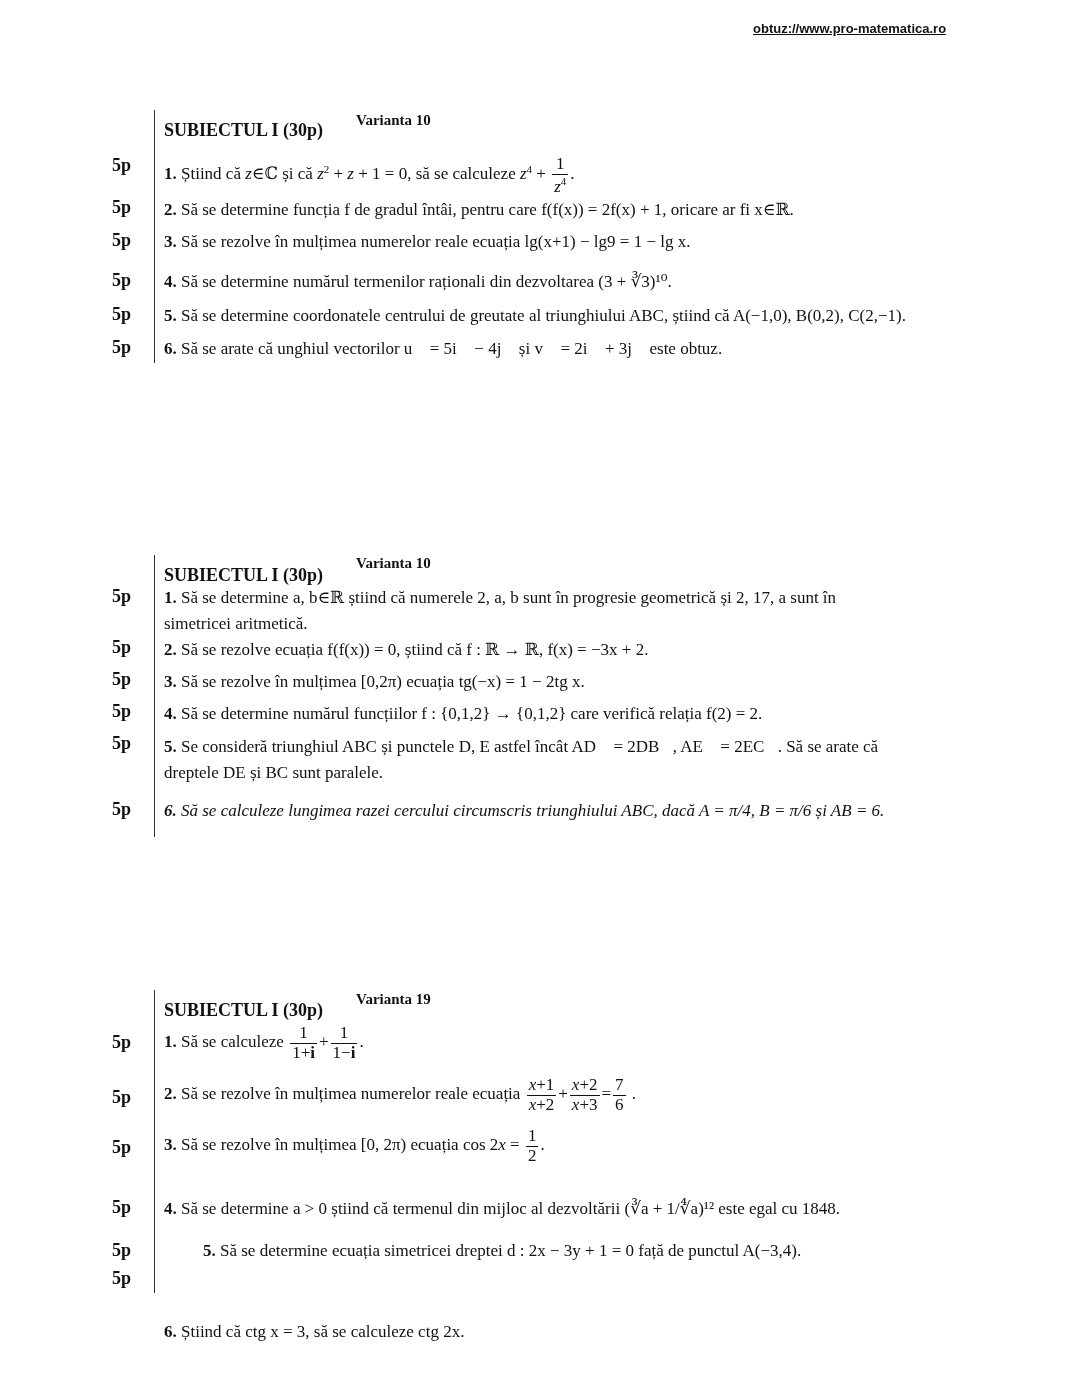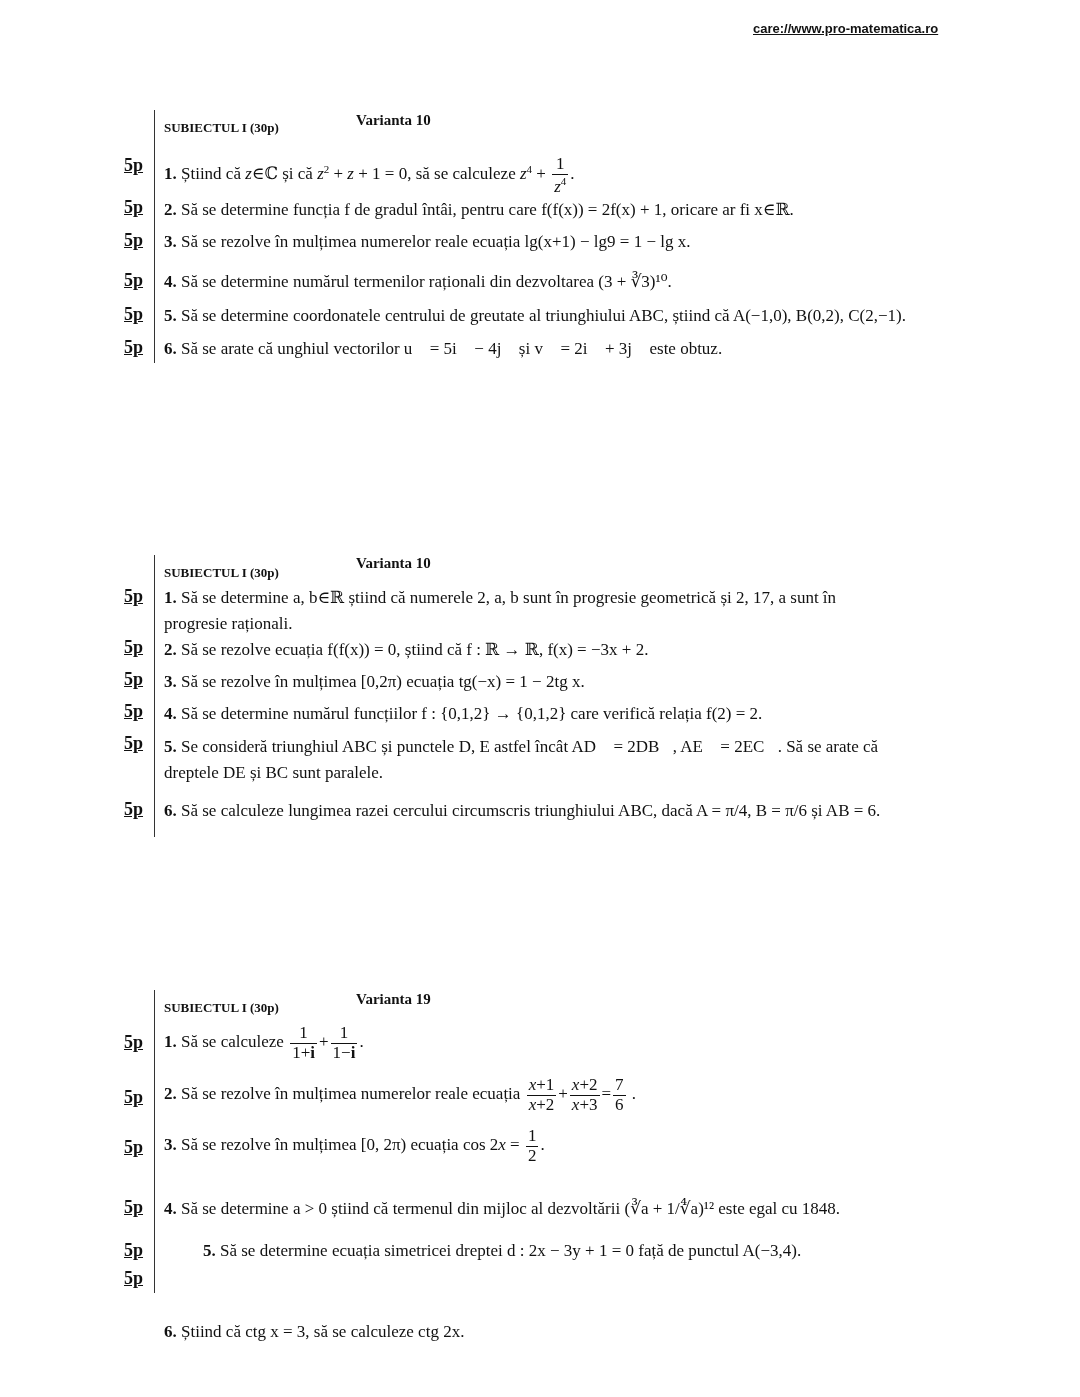--- a/index.html
+++ b/index.html
@@ -9,46 +9,46 @@
     color: #111;
   }
   .url {
     position: absolute; left: 753px; top: 21px;
     font-family: "Liberation Sans", "DejaVu Sans", sans-serif;
     font-weight: bold; font-size: 13px; text-decoration: underline; color: #111;
   }
   .rule-row { position: absolute; left: 154px; border-left: 1.5px solid #333; }
   .header {
     position: absolute; left: 164px;
-    font-weight: bold; font-size: 13px;
+    font-weight: bold; font-size: 18px;
   }
   .variant {
     position: absolute; left: 356px;
     font-weight: bold; font-size: 15px; 
   }
   .pts {
-    position: absolute; left: 124px; font-weight: bold; font-size: 18px; text-decoration: underline;
+    position: absolute; left: 112px; font-weight: bold; font-size: 18px;
   }
   .item {
     position: absolute; left: 164px; font-size: 17px; white-space: nowrap; line-height: 26px;
   }
   .item b { font-weight: bold; }
   .m { font-style: italic; }
   .frac {
     display: inline-block; vertical-align: middle; text-align: center; margin: 0 2px;
     line-height: 1.1;
   }
   .frac > span { display: block; padding: 0 2px; }
   .frac > span.num { border-bottom: 1px solid #111; }
   sup { font-size: 11px; }
 </style>
 </head>
 <body>
 
-<div class="url">care://www.pro-matematica.ro</div>
+<div class="url">obtuz://www.pro-matematica.ro</div>
 
 <div>
   <div class="rule-row" style="top:110px;height:253px;"></div>
   <div class="header" style="top:120px;">SUBIECTUL I (30p)</div>
   <div class="variant" style="top:112px;">Varianta 10</div>
 
   <div class="pts" style="top:155px;">5p</div>
   <div class="item" style="top:155px;">
     <b>1.</b> Știind că <span class="m">z</span>∈ℂ și că <span class="m">z</span><sup>2</sup> + <span class="m">z</span> + 1 = 0, să se calculeze <span class="m">z</span><sup>4</sup> + <span class="frac"><span class="num">1</span><span><span class="m">z</span><sup>4</sup></span></span>.
   </div>
@@ -69,37 +69,37 @@
   <div class="item" style="top:336px;"><b>6. </b>Să se arate că unghiul vectorilor u⃗ = 5i⃗ − 4j⃗ și v⃗ = 2i⃗ + 3j⃗ este obtuz.</div>
 </div>
 
 <div>
   <div class="rule-row" style="top:555px;height:282px;"></div>
   <div class="header" style="top:565px;">SUBIECTUL I (30p)</div>
   <div class="variant" style="top:555px;">Varianta 10</div>
 
   <div class="pts" style="top:586px;">5p</div>
   <div class="item" style="top:585px;text-align:center;"><b>1. </b>Să se determine a, b∈ℝ știind că numerele 2, a, b sunt în progresie geometrică și 2, 17, a sunt în</div>
-  <div class="item" style="top:611px;">progresie raționali.</div>
+  <div class="item" style="top:611px;">simetricei aritmetică.</div>
 
   <div class="pts" style="top:637px;">5p</div>
   <div class="item" style="top:637px;"><b>2. </b>Să se rezolve ecuația f(f(x)) = 0, știind că f : ℝ → ℝ, f(x) = −3x + 2.</div>
 
   <div class="pts" style="top:669px;">5p</div>
   <div class="item" style="top:669px;"><b>3. </b>Să se rezolve în mulțimea [0,2π) ecuația tg(−x) = 1 − 2tg x.</div>
 
   <div class="pts" style="top:701px;">5p</div>
   <div class="item" style="top:701px;"><b>4. </b>Să se determine numărul funcțiilor f : {0,1,2} → {0,1,2} care verifică relația f(2) = 2.</div>
 
   <div class="pts" style="top:733px;">5p</div>
   <div class="item" style="top:734px;"><b>5. </b>Se consideră triunghiul ABC și punctele D, E astfel încât AD⃗ = 2DB⃗, AE⃗ = 2EC⃗. Să se arate că</div>
   <div class="item" style="top:760px;">dreptele DE și BC sunt paralele.</div>
 
   <div class="pts" style="top:799px;">5p</div>
-  <div class="item" style="top:798px;"><b>6. </b>Să se calculeze lungimea razei cercului circumscris triunghiului ABC, dacă A = π/4, B = π/6 și AB = 6.</div>
+  <div class="item" style="top:798px;font-style:italic;"><b>6. </b>Să se calculeze lungimea razei cercului circumscris triunghiului ABC, dacă A = π/4, B = π/6 și AB = 6.</div>
 </div>
 
 <div>
   <div class="rule-row" style="top:990px;height:303px;"></div>
   <div class="header" style="top:1000px;">SUBIECTUL I (30p)</div>
   <div class="variant" style="top:991px;">Varianta 19</div>
 
   <div class="pts" style="top:1032px;">5p</div>
   <div class="item" style="top:1024px;">
     <b>1.</b> Să se calculeze <span class="frac"><span class="num">1</span><span>1+<b>i</b></span></span>+<span class="frac"><span class="num">1</span><span>1−<b>i</b></span></span>.

